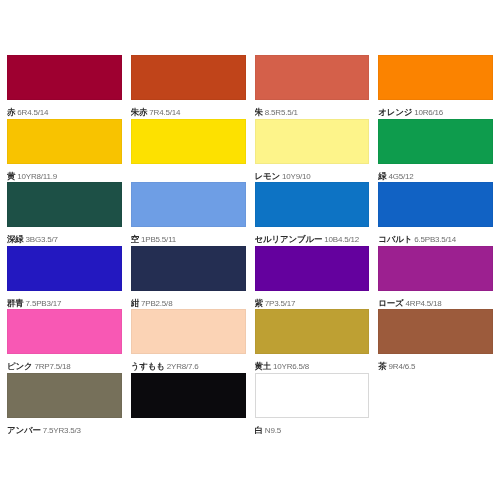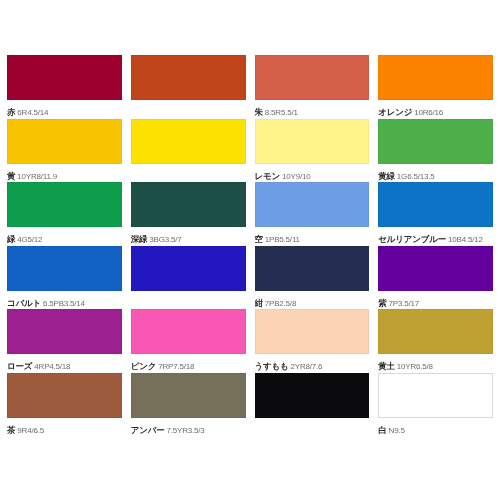--- a/index.html
+++ b/index.html
@@ -76,43 +76,40 @@
 <body>
 
 <div id="swatch-chart">
   <div class="chart-grid">
       <div class="swatch-cell">
         <div class="swatch-chip" style="background-color: rgb(158, 0, 48);"></div>
         <div class="swatch-label"><span class="swatch-name">赤</span><span class="swatch-code">6R4.5/14</span></div>
       </div>
       <div class="swatch-cell">
         <div class="swatch-chip" style="background-color: rgb(192, 68, 26);"></div>
+        <div class="swatch-label"><span class="swatch-name">朱赤</span><span class="swatch-code">7R4.5/14</span></div>
       </div>
       <div class="swatch-cell">
         <div class="swatch-chip" style="background-color: rgb(212, 96, 74);"></div>
         <div class="swatch-label"><span class="swatch-name">朱</span><span class="swatch-code">8.5R5.5/1</span></div>
       </div>
       <div class="swatch-cell">
         <div class="swatch-chip" style="background-color: rgb(251, 131, 0);"></div>
         <div class="swatch-label"><span class="swatch-name">オレンジ</span><span class="swatch-code">10R6/16</span></div>
       </div>
       <div class="swatch-cell">
         <div class="swatch-chip" style="background-color: rgb(248, 195, 0);"></div>
         <div class="swatch-label"><span class="swatch-name">黄</span><span class="swatch-code">10YR8/11.9</span></div>
       </div>
       <div class="swatch-cell">
         <div class="swatch-chip" style="background-color: rgb(253, 225, 0);"></div>
       </div>
       <div class="swatch-cell">
         <div class="swatch-chip" style="background-color: rgb(253, 244, 138);"></div>
         <div class="swatch-label"><span class="swatch-name">レモン</span><span class="swatch-code">10Y9/10</span></div>
-      </div>
-      <div class="swatch-cell">
-        <div class="swatch-chip" style="background-color: rgb(76, 175, 74);"></div>
-        <div class="swatch-label"><span class="swatch-name">黄緑</span><span class="swatch-code">1G6.5/13.5</span></div>
       </div>
       <div class="swatch-cell">
         <div class="swatch-chip" style="background-color: rgb(14, 156, 77);"></div>
         <div class="swatch-label"><span class="swatch-name">緑</span><span class="swatch-code">4G5/12</span></div>
       </div>
       <div class="swatch-cell">
         <div class="swatch-chip" style="background-color: rgb(29, 80, 70);"></div>
         <div class="swatch-label"><span class="swatch-name">深緑</span><span class="swatch-code">3BG3.5/7</span></div>
       </div>
       <div class="swatch-cell">
@@ -122,20 +119,21 @@
       <div class="swatch-cell">
         <div class="swatch-chip" style="background-color: rgb(13, 115, 196);"></div>
         <div class="swatch-label"><span class="swatch-name">セルリアンブルー</span><span class="swatch-code">10B4.5/12</span></div>
       </div>
       <div class="swatch-cell">
         <div class="swatch-chip" style="background-color: rgb(17, 98, 196);"></div>
         <div class="swatch-label"><span class="swatch-name">コバルト</span><span class="swatch-code">6.5PB3.5/14</span></div>
       </div>
       <div class="swatch-cell">
         <div class="swatch-chip" style="background-color: rgb(35, 24, 192);"></div>
+        <div class="swatch-label"><span class="swatch-name">群青</span><span class="swatch-code">7.5PB3/17</span></div>
       </div>
       <div class="swatch-cell">
         <div class="swatch-chip" style="background-color: rgb(36, 46, 82);"></div>
         <div class="swatch-label"><span class="swatch-name">紺</span><span class="swatch-code">7PB2.5/8</span></div>
       </div>
       <div class="swatch-cell">
         <div class="swatch-chip" style="background-color: rgb(100, 1, 158);"></div>
         <div class="swatch-label"><span class="swatch-name">紫</span><span class="swatch-code">7P3.5/17</span></div>
       </div>
       <div class="swatch-cell">

